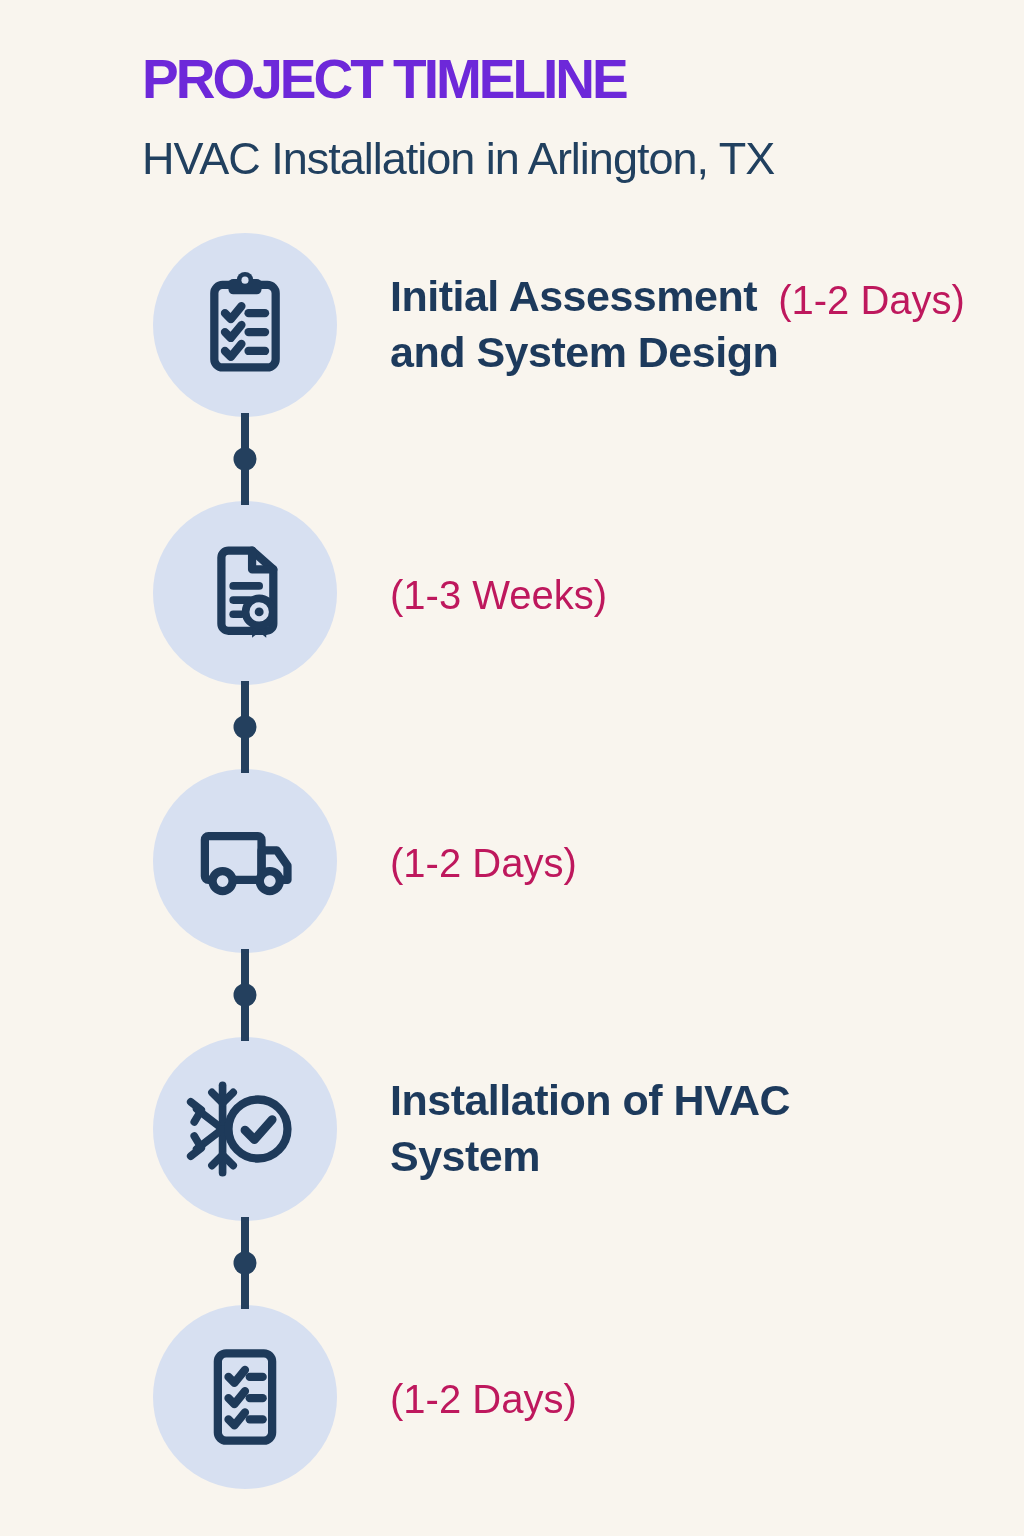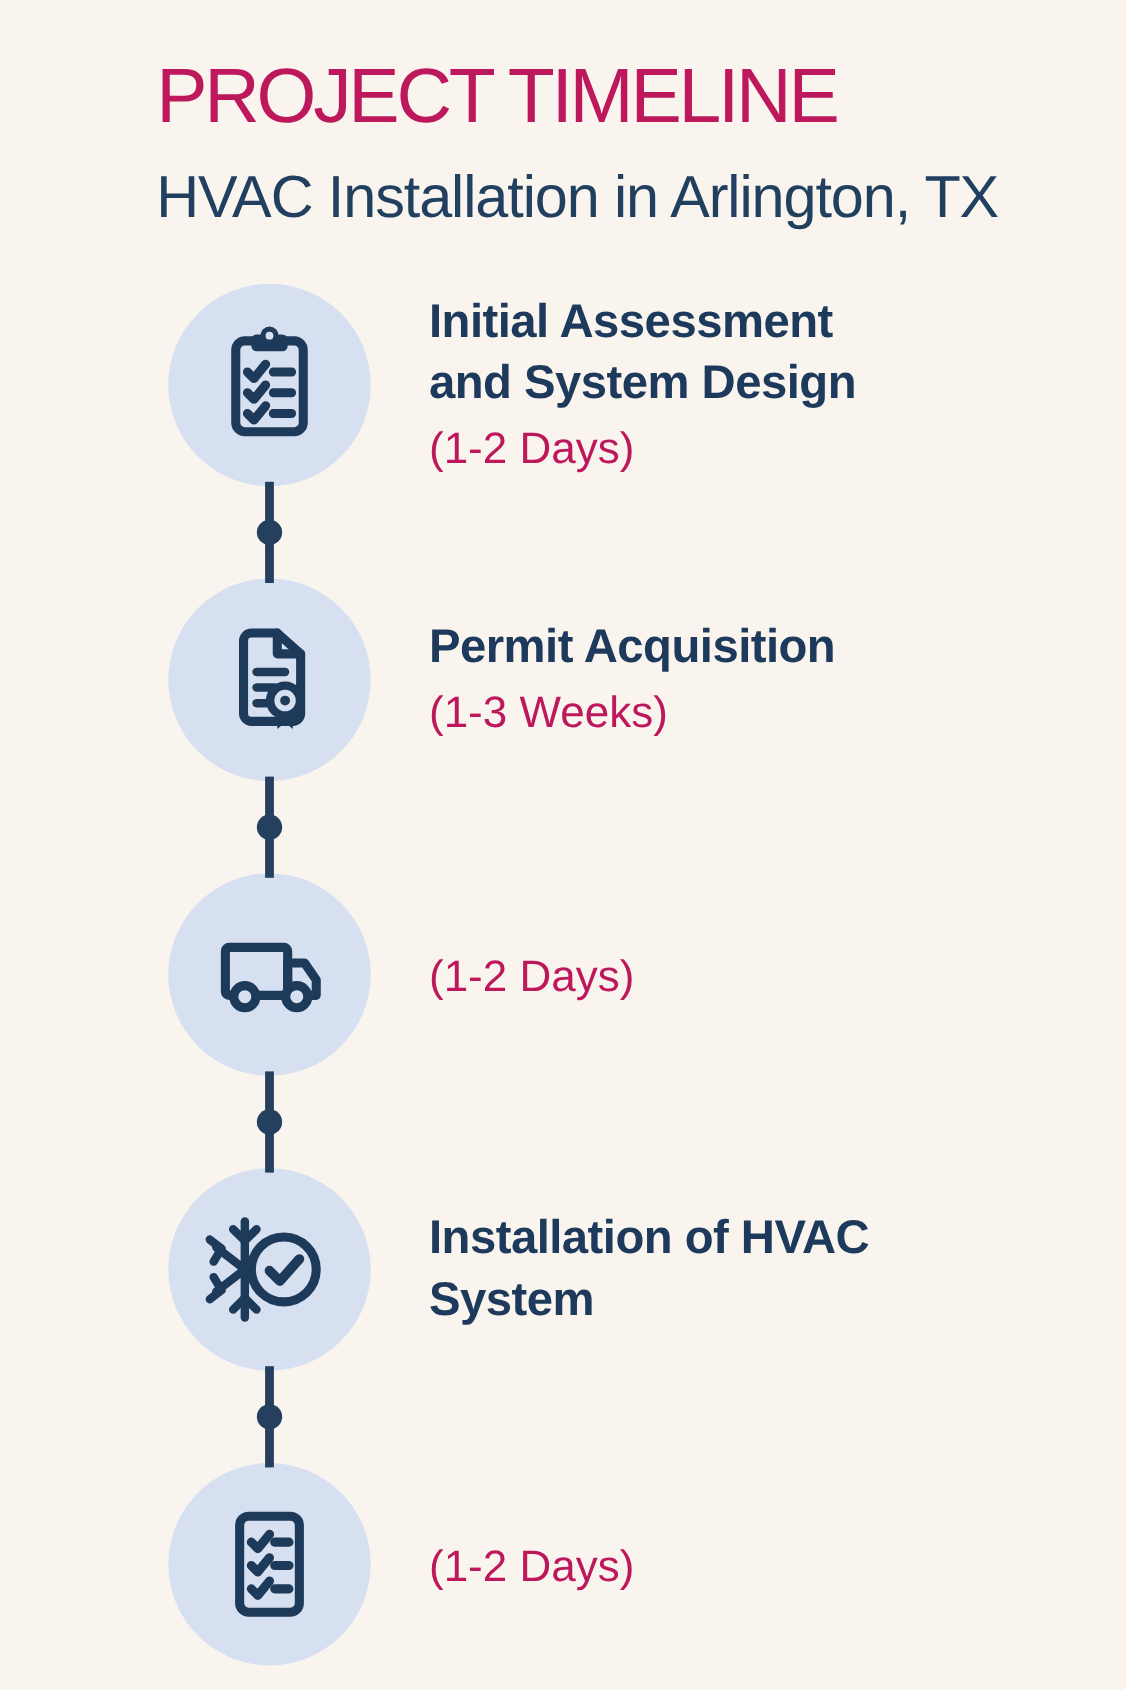--- a/index.html
+++ b/index.html
@@ -11,30 +11,30 @@
     font-family: "Liberation Sans", sans-serif;
     color: #1e3a5a;
     overflow: hidden;
   }
   .header {
     padding-top: 52px;
     padding-left: 142px;
     padding-right: 40px;
   }
   .page-title {
-    font-size: 70px;
-    font-weight: 400;
+    font-size: 55px;
+    font-weight: 700;
     letter-spacing: -3px;
     line-height: 1.0;
-    color: #be185d;
+    color: #6d28d9;
     white-space: nowrap;
   }
   .page-subtitle {
     margin-top: 26px;
-    font-size: 54px;
+    font-size: 45px;
     font-weight: 400;
     letter-spacing: -1px;
     color: #21405f;
     white-space: nowrap;
   }
   .timeline {
     margin-top: 48px;
     margin-left: 153px;
     display: flex;
     flex-direction: column;
@@ -48,21 +48,21 @@
     width: 184px;
     height: 184px;
     min-width: 184px;
     border-radius: 50%;
     background: #d7e0f1;
     display: flex;
     align-items: center;
     justify-content: center;
   }
   .icon-circle svg { display: block; }
-  .step-text { display: flex; flex-direction: column; }
+  .step-text { display: flex; }
   .step-title {
     font-size: 43px;
     font-weight: 700;
     letter-spacing: -0.5px;
     line-height: 1.3;
     color: #1d3a5c;
     white-space: pre-line;
   }
   .step-duration {
     font-size: 40px;
@@ -140,21 +140,20 @@
         <path d="M56 14 v16 h18" stroke-width="7"></path>
         <line x1="40" y1="44" x2="62" y2="44" stroke-width="6.5"></line>
         <line x1="40" y1="56" x2="54" y2="56" stroke-width="6.5"></line>
         <line x1="40" y1="68" x2="47" y2="68" stroke-width="6.5"></line>
         <path d="M56 74 v14 l6 -5 l6 5 v-14 z" fill="#1e3a5a" stroke="none"></path>
         <circle cx="62" cy="66" r="11.5" fill="#d7e0f1" stroke-width="6.5"></circle>
         <circle cx="62" cy="66" r="3.8" fill="#1e3a5a" stroke="none"></circle>
       </svg>
     </div>
     <div class="step-text">
-      <div class="step-title">Permit Acquisition</div>
       <div class="step-duration">(1-3 Weeks)</div>
     </div>
   </div>
 
   <div class="connector">
     <div class="connector-line"></div>
     <div class="connector-dot"></div>
   </div>
 
   <div class="step-row">

